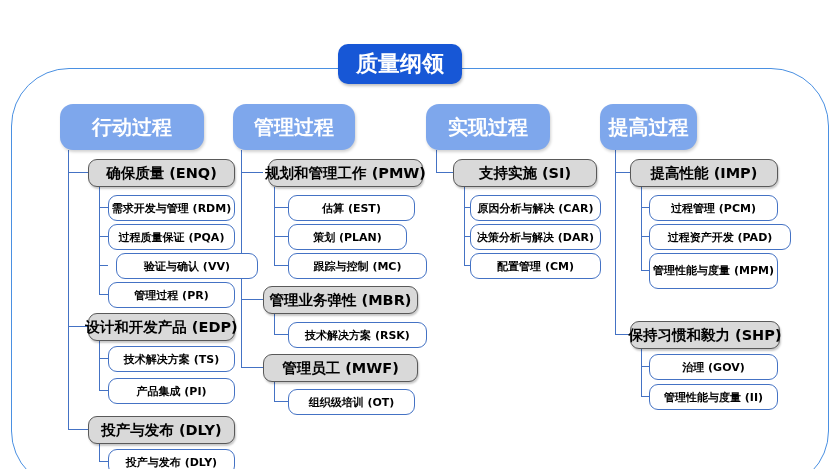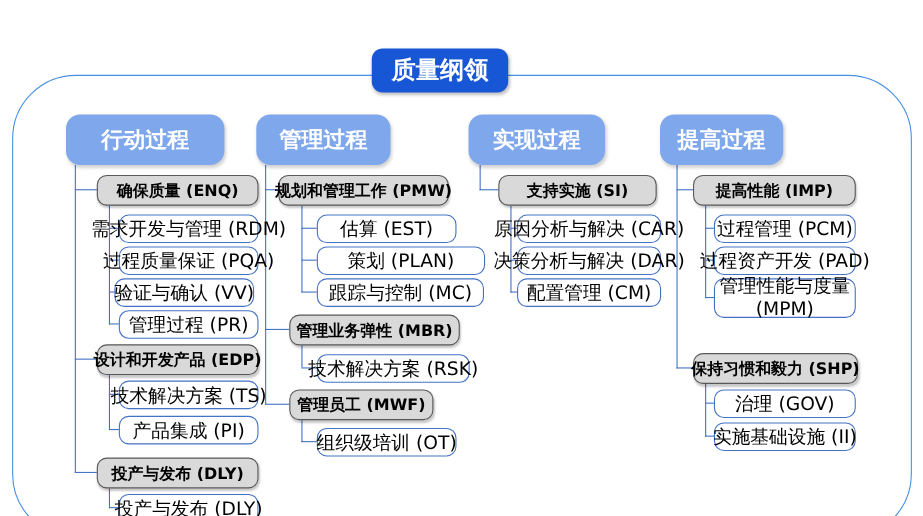--- a/index.html
+++ b/index.html
@@ -27,91 +27,91 @@
   .gnode{
     position:absolute;height:28px;z-index:2;box-sizing:border-box;
     background:#d9d9d9;border:1.5px solid #595959;border-radius:9px;
     color:#000;font-weight:bold;font-size:14.5px;
     display:flex;align-items:center;justify-content:center;white-space:nowrap;
     box-shadow:1px 2px 2px rgba(0,0,0,.22);
   }
   .wnode{
     position:absolute;height:26px;z-index:2;box-sizing:border-box;
     background:#fff;border:1.5px solid #4472c4;border-radius:9px;
-    color:#000;font-weight:normal;font-size:17px;
+    color:#000;font-weight:bold;font-size:11px;
     display:flex;align-items:center;justify-content:center;white-space:nowrap;
   }
   .wnode.two-line{
     white-space:normal;word-break:keep-all;text-align:center;line-height:1.25;
   }
   .vline{position:absolute;width:0;border-left:1.5px solid #4472c4;z-index:1;}
   .hline{position:absolute;height:0;border-top:1.5px solid #4472c4;z-index:1;}
 </style>
 </head>
 <body>
 
 <div class="canvas">
 
   <div class="frame"></div>
 
   <div class="title">质量纲领</div>
 
   <div class="colhead" style="left:60px;top:68px;width:144px">行动过程</div>
   <div class="colhead" style="left:233px;top:68px;width:122px">管理过程</div>
   <div class="colhead" style="left:426px;top:68px;width:124px">实现过程</div>
-  <div class="colhead" style="left:600px;top:68px;width:112px">提高过程</div>
+  <div class="colhead" style="left:600px;top:68px;width:97px">提高过程</div>
 
   <div class="vline" style="left:68px;top:114px;height:280px"></div>
   <div class="hline" style="left:68px;top:136px;width:20px"></div>
   <div class="hline" style="left:68px;top:290px;width:20px"></div>
   <div class="hline" style="left:68px;top:393px;width:20px"></div>
 
   <div class="gnode" style="left:88px;top:123px;width:147px">确保质量 (ENQ)</div>
   <div class="vline" style="left:99px;top:151px;height:108px"></div>
   <div class="hline" style="left:99px;top:171px;width:9px"></div>
   <div class="hline" style="left:99px;top:200px;width:9px"></div>
   <div class="hline" style="left:99px;top:229px;width:9px"></div>
   <div class="hline" style="left:99px;top:258px;width:9px"></div>
   <div class="wnode" style="left:108px;top:159px;width:127px">需求开发与管理 (RDM)</div>
   <div class="wnode" style="left:108px;top:188px;width:127px">过程质量保证 (PQA)</div>
-  <div class="wnode" style="left:104px;top:217px;width:127px">验证与确认 (VV)</div>
+  <div class="wnode" style="left:116px;top:217px;width:142px">验证与确认 (VV)</div>
   <div class="wnode" style="left:108px;top:246px;width:127px">管理过程 (PR)</div>
 
   <div class="gnode" style="left:88px;top:277px;width:147px">设计和开发产品 (EDP)</div>
   <div class="vline" style="left:99px;top:305px;height:50px"></div>
   <div class="hline" style="left:99px;top:322px;width:9px"></div>
   <div class="hline" style="left:99px;top:354px;width:9px"></div>
   <div class="wnode" style="left:108px;top:310px;width:127px">技术解决方案 (TS)</div>
   <div class="wnode" style="left:108px;top:342px;width:127px">产品集成 (PI)</div>
 
   <div class="gnode" style="left:88px;top:380px;width:147px">投产与发布 (DLY)</div>
   <div class="vline" style="left:99px;top:408px;height:18px"></div>
   <div class="hline" style="left:99px;top:425px;width:9px"></div>
   <div class="wnode" style="left:108px;top:413px;width:127px">投产与发布 (DLY)</div>
 
   <div class="vline" style="left:241px;top:114px;height:218px"></div>
   <div class="hline" style="left:241px;top:136px;width:22px"></div>
   <div class="hline" style="left:241px;top:263px;width:22px"></div>
   <div class="hline" style="left:241px;top:331px;width:22px"></div>
 
-  <div class="gnode" style="left:253px;top:123px;width:155px">规划和管理工作 (PMW)</div>
+  <div class="gnode" style="left:268px;top:123px;width:155px">规划和管理工作 (PMW)</div>
   <div class="vline" style="left:274px;top:151px;height:79px"></div>
   <div class="hline" style="left:274px;top:171px;width:14px"></div>
   <div class="hline" style="left:274px;top:200px;width:14px"></div>
   <div class="hline" style="left:274px;top:229px;width:14px"></div>
   <div class="wnode" style="left:288px;top:159px;width:127px">估算 (EST)</div>
-  <div class="wnode" style="left:288px;top:188px;width:153px">策划 (PLAN)</div>
-  <div class="wnode" style="left:288px;top:217px;width:152px">跟踪与控制 (MC)</div>
+  <div class="wnode" style="left:288px;top:188px;width:119px">策划 (PLAN)</div>
+  <div class="wnode" style="left:288px;top:217px;width:139px">跟踪与控制 (MC)</div>
 
   <div class="gnode" style="left:263px;top:250px;width:155px">管理业务弹性 (MBR)</div>
   <div class="vline" style="left:274px;top:278px;height:20px"></div>
   <div class="hline" style="left:274px;top:298px;width:14px"></div>
   <div class="wnode" style="left:288px;top:286px;width:139px">技术解决方案 (RSK)</div>
 
-  <div class="gnode" style="left:263px;top:318px;width:131px">管理员工 (MWF)</div>
+  <div class="gnode" style="left:263px;top:318px;width:155px">管理员工 (MWF)</div>
   <div class="vline" style="left:274px;top:346px;height:20px"></div>
   <div class="hline" style="left:274px;top:365px;width:14px"></div>
   <div class="wnode" style="left:288px;top:353px;width:127px">组织级培训 (OT)</div>
 
   <div class="vline" style="left:436px;top:114px;height:23px"></div>
   <div class="hline" style="left:436px;top:136px;width:17px"></div>
 
   <div class="gnode" style="left:453px;top:123px;width:144px">支持实施 (SI)</div>
   <div class="vline" style="left:464px;top:151px;height:79px"></div>
   <div class="hline" style="left:464px;top:171px;width:6px"></div>
@@ -124,23 +124,23 @@
   <div class="vline" style="left:615px;top:114px;height:185px"></div>
   <div class="hline" style="left:615px;top:136px;width:15px"></div>
   <div class="hline" style="left:615px;top:298px;width:15px"></div>
 
   <div class="gnode" style="left:630px;top:123px;width:148px">提高性能 (IMP)</div>
   <div class="vline" style="left:641px;top:151px;height:84px"></div>
   <div class="hline" style="left:641px;top:171px;width:8px"></div>
   <div class="hline" style="left:641px;top:200px;width:8px"></div>
   <div class="hline" style="left:641px;top:234px;width:8px"></div>
   <div class="wnode" style="left:649px;top:159px;width:129px">过程管理 (PCM)</div>
-  <div class="wnode" style="left:649px;top:188px;width:129px">过程资产开发 (PAD)</div>
+  <div class="wnode" style="left:649px;top:188px;width:142px">过程资产开发 (PAD)</div>
   <div class="wnode two-line" style="left:649px;top:217px;width:129px;height:36px">管理性能与度量 (MPM)</div>
 
   <div class="gnode" style="left:630px;top:285px;width:150px">保持习惯和毅力 (SHP)</div>
   <div class="vline" style="left:641px;top:313px;height:48px"></div>
   <div class="hline" style="left:641px;top:330px;width:8px"></div>
   <div class="hline" style="left:641px;top:360px;width:8px"></div>
   <div class="wnode" style="left:649px;top:318px;width:129px">治理 (GOV)</div>
-  <div class="wnode" style="left:649px;top:348px;width:129px">实施基础设施 (II)</div>
+  <div class="wnode" style="left:649px;top:348px;width:129px">管理性能与度量 (II)</div>
 
 </div>
 
 </body></html>

